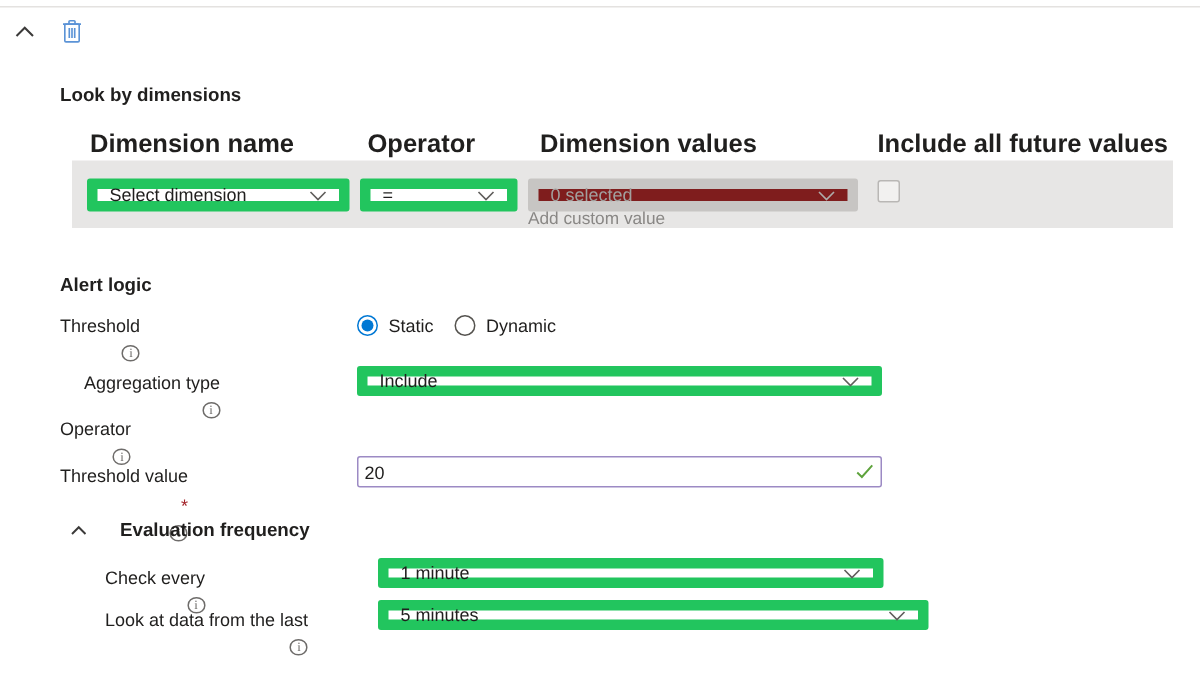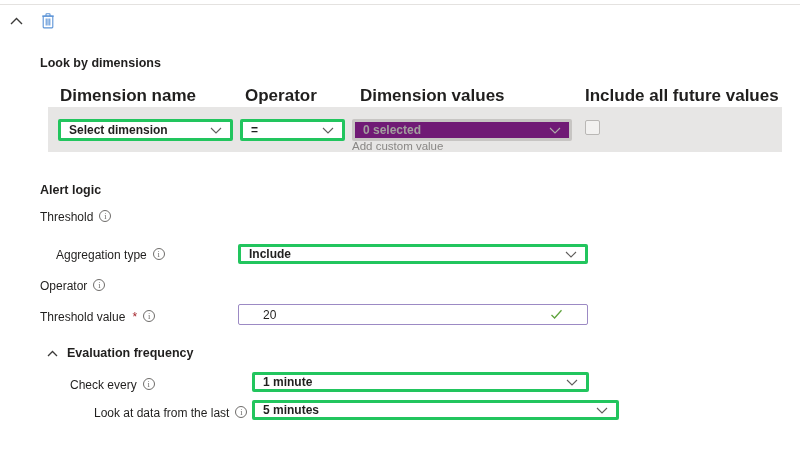--- a/index.html
+++ b/index.html
@@ -16,56 +16,56 @@
   .metric-title{font-size:13.5px;font-weight:bold;margin-left:9px;letter-spacing:.1px;}
   .trash-btn{background:none;border:none;padding:0;margin-left:18px;cursor:pointer;display:flex;align-items:center;}
 
   .section-title{font-size:12.5px;font-weight:bold;}
   .colhead{position:absolute;top:86px;font-size:17px;font-weight:bold;}
 
   
   .dim-row{left:48px;top:107px;width:734px;height:45px;background:#e7e6e5;}
   .combo{
     position:absolute;display:flex;align-items:center;justify-content:space-between;
-    background:#fff;border:3px solid #22c55e;border-radius:2px;
-    padding:0 8px;font-size:12px;box-sizing:border-box;cursor:pointer;white-space:nowrap;font-weight:bold;
+    background:#fff;border:7px solid #22c55e;border-radius:2px;
+    padding:0 8px;font-size:12px;box-sizing:border-box;cursor:pointer;white-space:nowrap;
   }
-  .combo.disabled{background:#701a75;border-color:#c7c5c3;color:#a2a09e;cursor:default;}
+  .combo.disabled{background:#7f1d1d;border-color:#c7c5c3;color:#a2a09e;cursor:default;}
   .combo .txt{overflow:hidden;text-overflow:ellipsis;}
   .add-custom{position:absolute;font-size:11.5px;color:#898785;cursor:pointer;}
   .checkbox{position:absolute;width:15px;height:15px;border:1px solid #b9b7b5;background:#f2f1f0;border-radius:2px;box-sizing:border-box;cursor:pointer;}
 
   
-  .lbl{position:absolute;display:flex;align-items:flex-start;gap:6px;font-size:12px;height:14px;}
+  .lbl{position:absolute;display:flex;align-items:flex-end;gap:6px;font-size:12px;height:14px;flex-direction:column;}
   .info{
     width:12px;height:12px;min-width:12px;border:1px solid #6e6c6a;border-radius:50%;
     display:inline-flex;align-items:center;justify-content:center;
     color:#6e6c6a;box-sizing:border-box;cursor:default;
   }
   .info::before{content:"i";font-size:8.5px;line-height:1;font-family:"Liberation Serif",serif;}
   .req{color:#a4262c;margin-left:1px;font-size:12px;}
 
   
   .radio-group{position:absolute;display:flex;align-items:center;gap:14px;height:16px;}
   .radio-opt{display:flex;align-items:center;gap:7px;cursor:pointer;}
   .radio{width:14px;height:14px;border-radius:50%;box-sizing:border-box;display:flex;align-items:center;justify-content:center;}
   .radio.sel{border:1px solid #0078d4;}
   .radio.sel .dot{width:8px;height:8px;border-radius:50%;background:#0078d4;}
   .radio.unsel{border:1px solid #55534f;}
   .radio-lbl{font-size:12px;}
 
   
   .thr-wrap{
     position:absolute;display:flex;align-items:center;justify-content:space-between;
-    border:1px solid #9c8ac4;border-radius:2px;background:#fff;box-sizing:border-box;padding:0 24px;
+    border:1px solid #9c8ac4;border-radius:2px;background:#fff;box-sizing:border-box;padding:0 4px;
   }
   .thr-input{border:none;outline:none;font-size:12px;font-family:"Liberation Sans",sans-serif;
     width:280px;padding:0;color:#201f1e;background:transparent;}
 
-  .eval-header{left:47px;top:346px;display:flex;align-items:center;gap:9px;cursor:pointer;}
+  .eval-header{left:47px;top:346px;display:flex;align-items:center;gap:22px;cursor:pointer;}
 </style>
 </head>
 <body>
 
 <div class="canvas">
 
   <div class="abs top-line"></div>
 
   <div class="abs metric-header">
     <button class="chev-btn">
@@ -114,20 +114,32 @@
     <span class="add-custom" style="left:304px;top:33px;">Add custom value</span>
     <span class="checkbox" style="left:537px;top:13px;"></span>
   </div>
 
   <div class="abs section-title" style="left:40px;top:183px;">Alert logic</div>
 
   <div class="lbl" style="left:40px;top:210px;">
     <span>Threshold</span>
     <span class="info"></span>
   </div>
+  <div class="radio-group" style="left:238px;top:209px;">
+    <span class="radio-opt">
+      <span class="radio sel">
+          <span class="dot"></span>
+        </span>
+      <span class="radio-lbl">Static</span>
+    </span>
+    <span class="radio-opt">
+      <span class="radio unsel"></span>
+      <span class="radio-lbl">Dynamic</span>
+    </span>
+  </div>
 
   <div class="lbl" style="left:40px;top:248px;margin-left:16px;">
     <span>Aggregation type</span>
     <span class="info"></span>
   </div>
   <div class="combo" style="left:238px;top:244px;width:350px;height:20px;">
     <span class="txt">Include</span>
     <svg width="12" height="7" viewBox="0 0 12 7">
         <path d="M1 1 L6 6 L11 1" fill="none" stroke="#605e5c" stroke-width="1.1"></path>
       </svg>
@@ -161,21 +173,21 @@
     <span>Check every</span>
     <span class="info"></span>
   </div>
   <div class="combo" style="left:252px;top:372px;width:337px;height:20px;">
     <span class="txt">1 minute</span>
     <svg width="12" height="7" viewBox="0 0 12 7">
         <path d="M1 1 L6 6 L11 1" fill="none" stroke="#605e5c" stroke-width="1.1"></path>
       </svg>
   </div>
 
-  <div class="lbl" style="left:70px;top:406px;margin-left:24px;">
+  <div class="lbl" style="left:70px;top:406px;">
     <span>Look at data from the last</span>
     <span class="info"></span>
   </div>
   <div class="combo" style="left:252px;top:400px;width:367px;height:20px;">
     <span class="txt">5 minutes</span>
     <svg width="12" height="7" viewBox="0 0 12 7">
         <path d="M1 1 L6 6 L11 1" fill="none" stroke="#605e5c" stroke-width="1.1"></path>
       </svg>
   </div>
 

